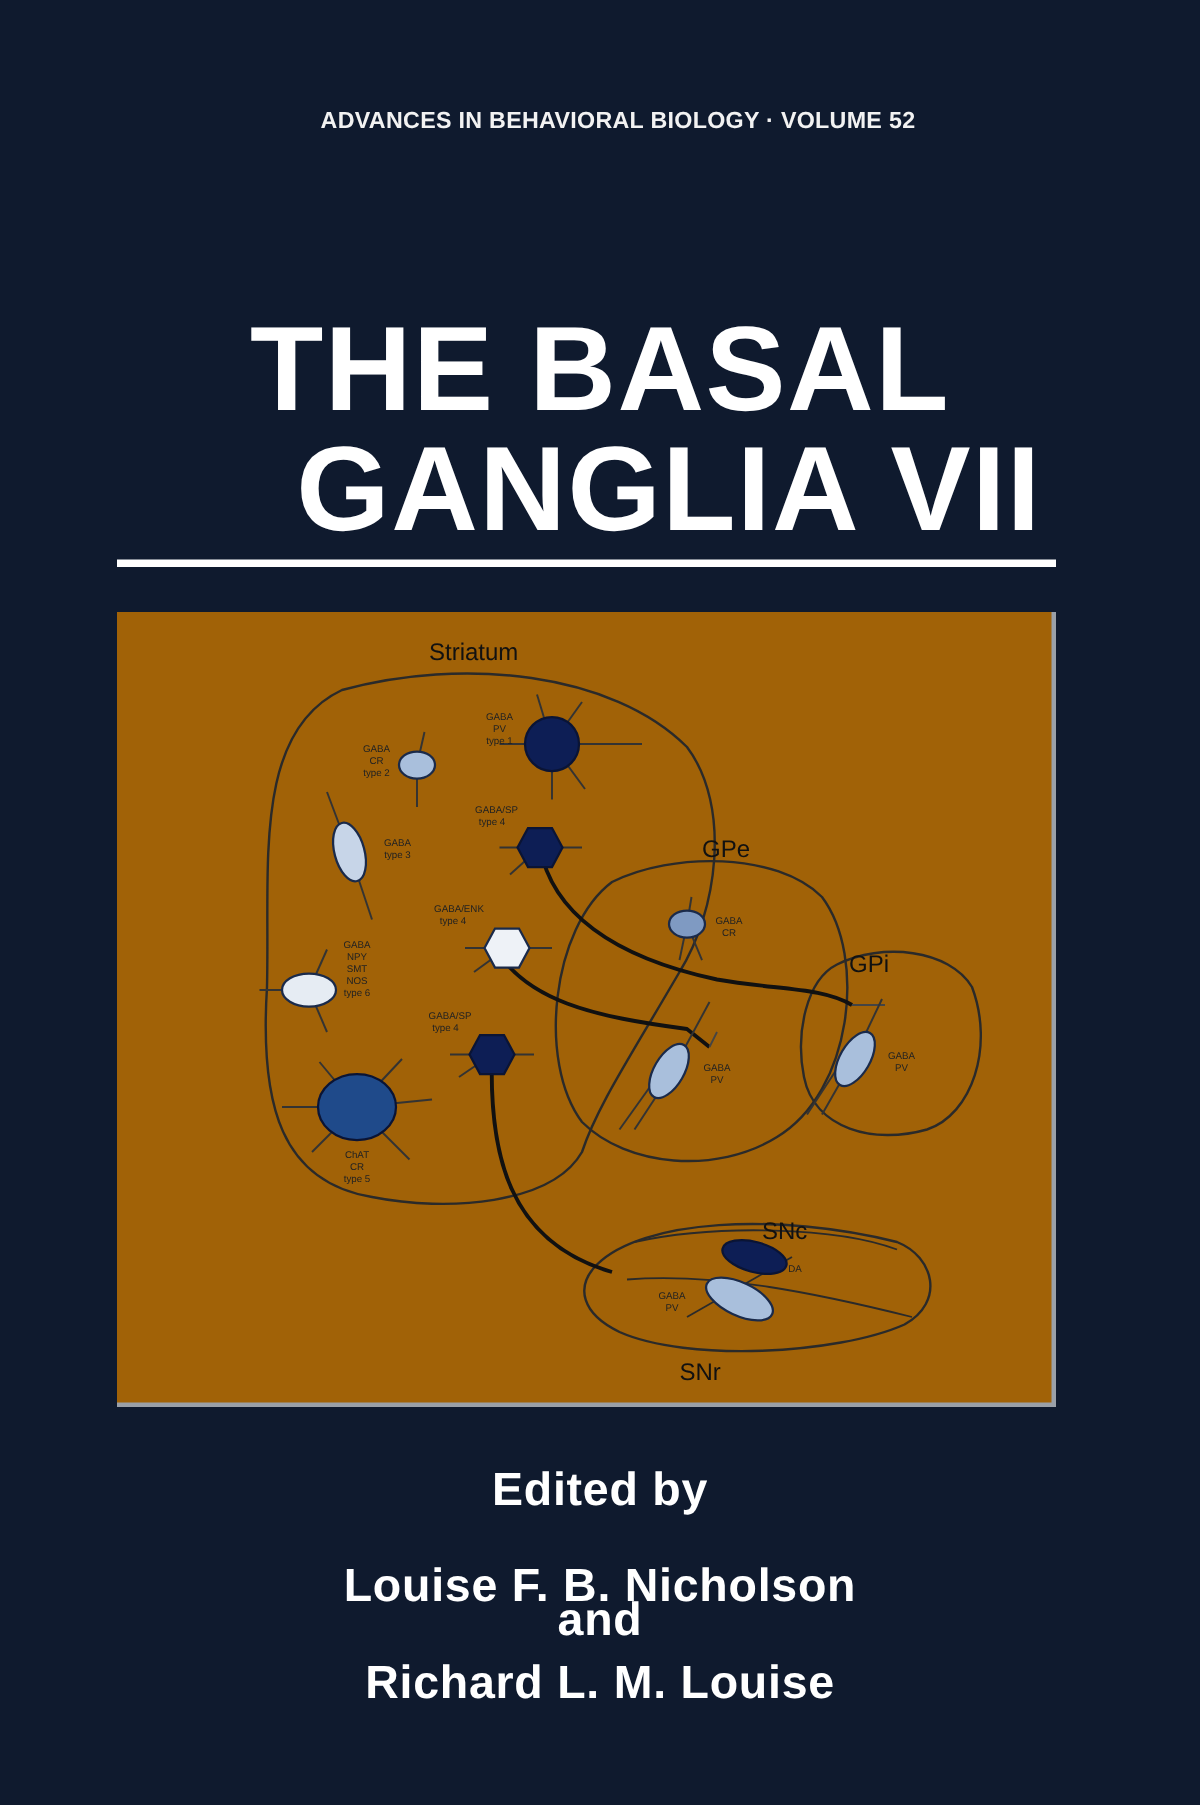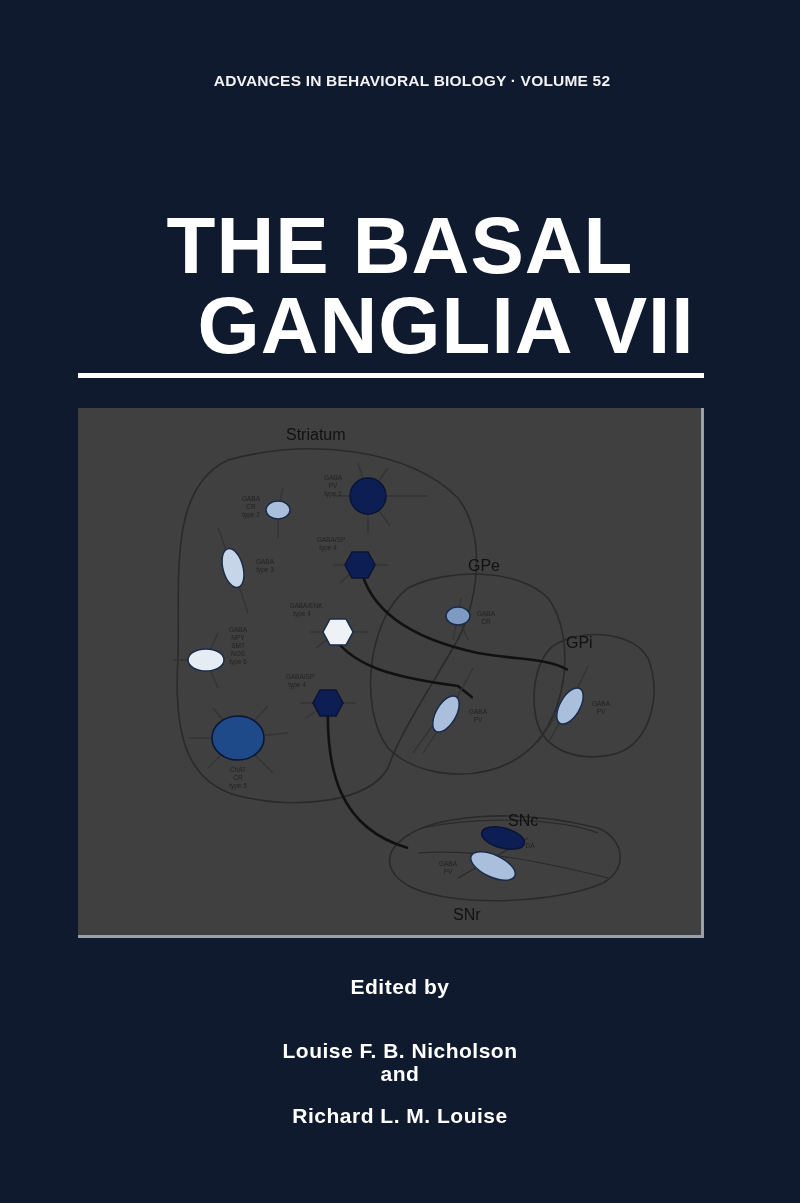--- a/index.html
+++ b/index.html
@@ -5,25 +5,25 @@
   html, body { margin:0; padding:0; }
   body { width:800px; height:1203px; background:#0f1a2e; position:relative; overflow:hidden;
          font-family:"Liberation Sans", sans-serif; color:#fff; }
   .series { position:absolute; top:72px; left:0; width:800px; text-align:center;
             font-size:15.5px; font-weight:bold; letter-spacing:0.2px; color:#f2f2f2;padding-left:12px; }
   .title { position:absolute; left:0; width:800px; text-align:center; font-weight:bold;
            font-size:80px; line-height:80px; letter-spacing:1px; color:#fff; }
   .t1 { top:196px;margin-top:10px; }
   .t2 { top:286px;margin-left:46px; }
   .rule { position:absolute; left:78px; top:373px; width:626px; height:5px; background:#fff; }
-  .panel { position:absolute; left:78px; top:408px; width:626px; height:530px; background:#404040;
+  .panel { position:absolute; left:78px; top:408px; width:626px; height:530px; background:#a16207;
            border-right:3px solid #9aa0a8; border-bottom:3px solid #9aa0a8; box-sizing:border-box;text-align:center; }
   .panel svg { position:absolute; left:0; top:0; }
   .credits { position:absolute; left:0; width:800px; text-align:center; font-weight:bold;
-             font-size:21px; color:#fff; letter-spacing:0.5px; }
+             font-size:31px; color:#fff; letter-spacing:0.5px; }
   .c1 { top:975px; }
   .c2 { top:1039px; }
   .c3 { top:1062px; }
   .c4 { top:1104px; }
   svg text { font-family:"Liberation Sans", sans-serif; }
 </style>
 </head>
 <body>
 
 <div class="series">ADVANCES IN BEHAVIORAL BIOLOGY · VOLUME 52</div>

